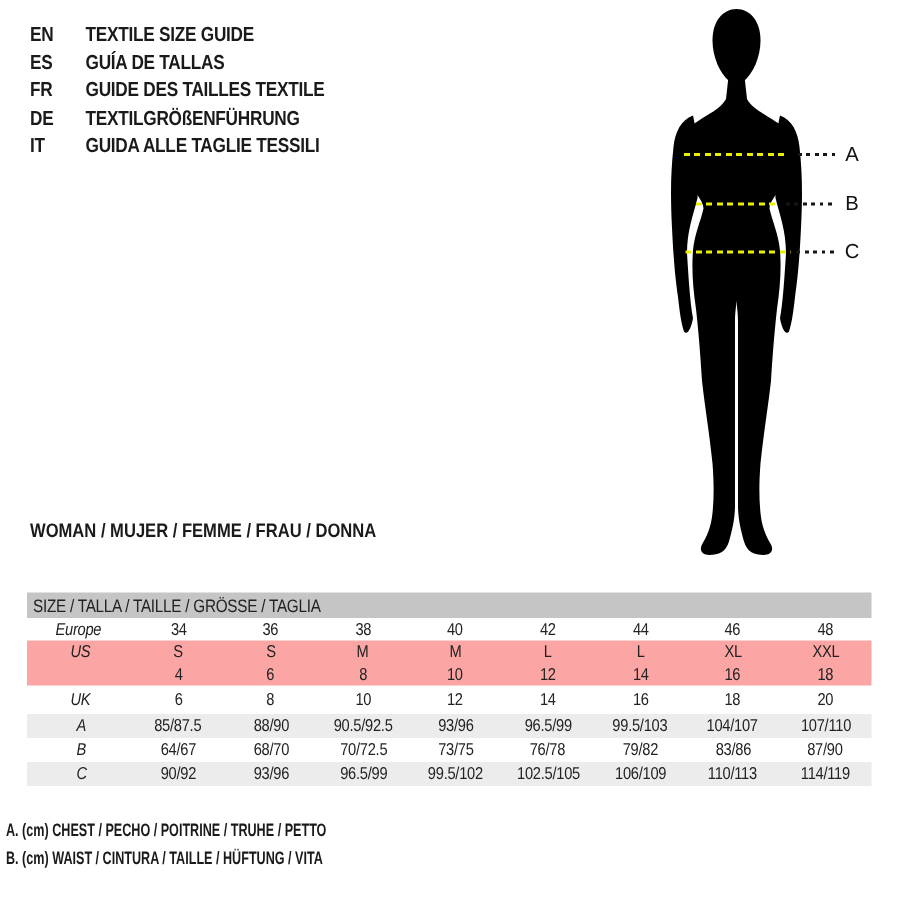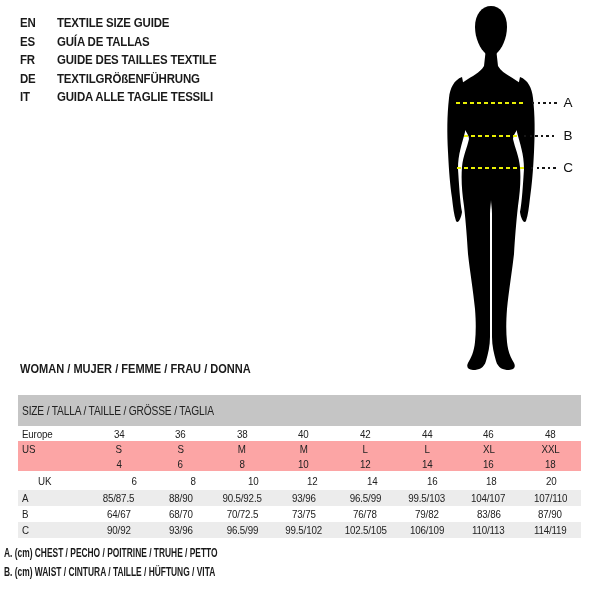--- a/index.html
+++ b/index.html
@@ -19,32 +19,32 @@
 
   
   .fig-svg { position:absolute; left:440px; top:4px; }
   .ydash { position:absolute; height:2px;
            background:repeating-linear-gradient(90deg,#e9ef04 0 4px, rgba(0,0,0,0) 4px 7px); }
   .bdots { position:absolute; height:2px;
            background:repeating-linear-gradient(90deg,#161616 0 2.5px, rgba(0,0,0,0) 2.5px 5.6px); }
   .marker { position:absolute; width:18px; text-align:center; font-size:13.5px; color:#111; }
 
   
-  .section-title { position:absolute; left:20px; top:361px; font-size:13px; font-weight:bold;text-decoration:underline; }
+  .section-title { position:absolute; left:20px; top:346px; font-size:13px; font-weight:bold;text-decoration:underline; }
 
   
   .size-table { position:absolute; left:18px; top:395px; width:563px; font-size:11.5px; letter-spacing:-0.2px; color:#222; }
-  .thead { height:31px; background:#c5c5c5; display:flex; align-items:center; padding-left:4px; box-sizing:border-box; font-size:12px; }
+  .thead { height:17px; background:#c5c5c5; display:flex; align-items:center; padding-left:4px; box-sizing:border-box; font-size:12px; }
   .trow { display:flex; align-items:center; }
   .subrow { display:flex; align-items:center; height:15px; width:100%; }
-  .tlabel { flex:0 0 70px; padding-left:4px; box-sizing:border-box; text-align:left; }
+  .tlabel { flex:0 0 70px; padding-left:4px; box-sizing:border-box; text-align:center;font-style:italic; }
   .tcell  { flex:1 1 0; text-align:center; }
   .r-europe { height:15px; }
   .r-us { height:30px; background:#fca5a5; flex-direction:column; justify-content:center; }
-  .r-uk { height:19px;margin-left:16px; }
+  .r-uk { height:19px; }
   .r-a, .r-c { height:16px; background:#ececec; }
   .r-b { height:16px; }
 
   
   .legend { position:absolute; left:4px; top:543px; }
   .legend-line { display:flex; align-items:center; height:19.5px; font-size:12px; font-weight:bold; }
 </style>
 </head>
 <body>
 

